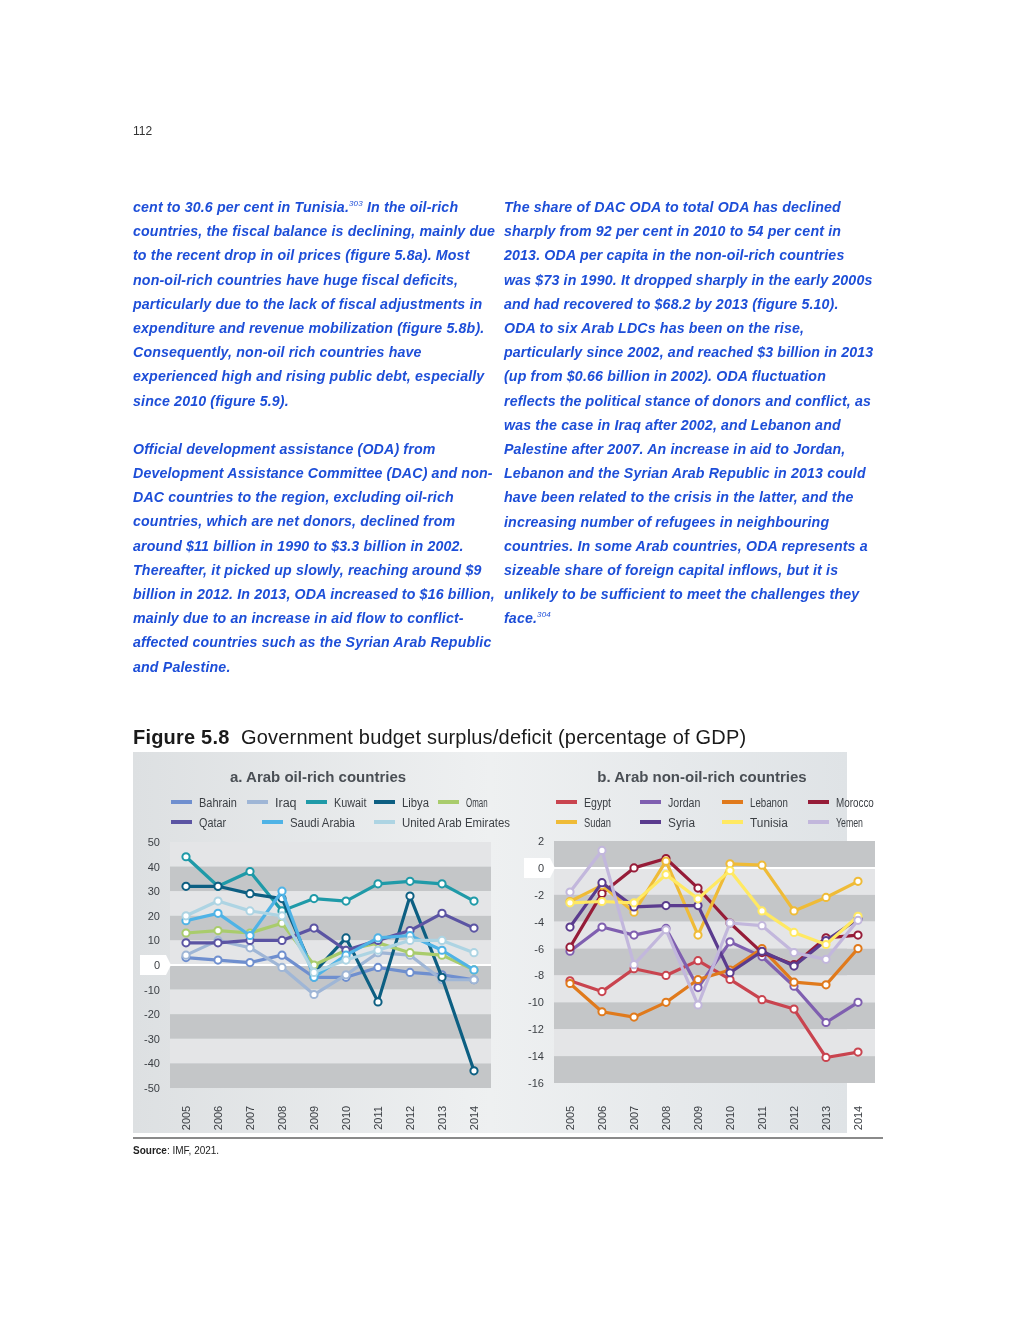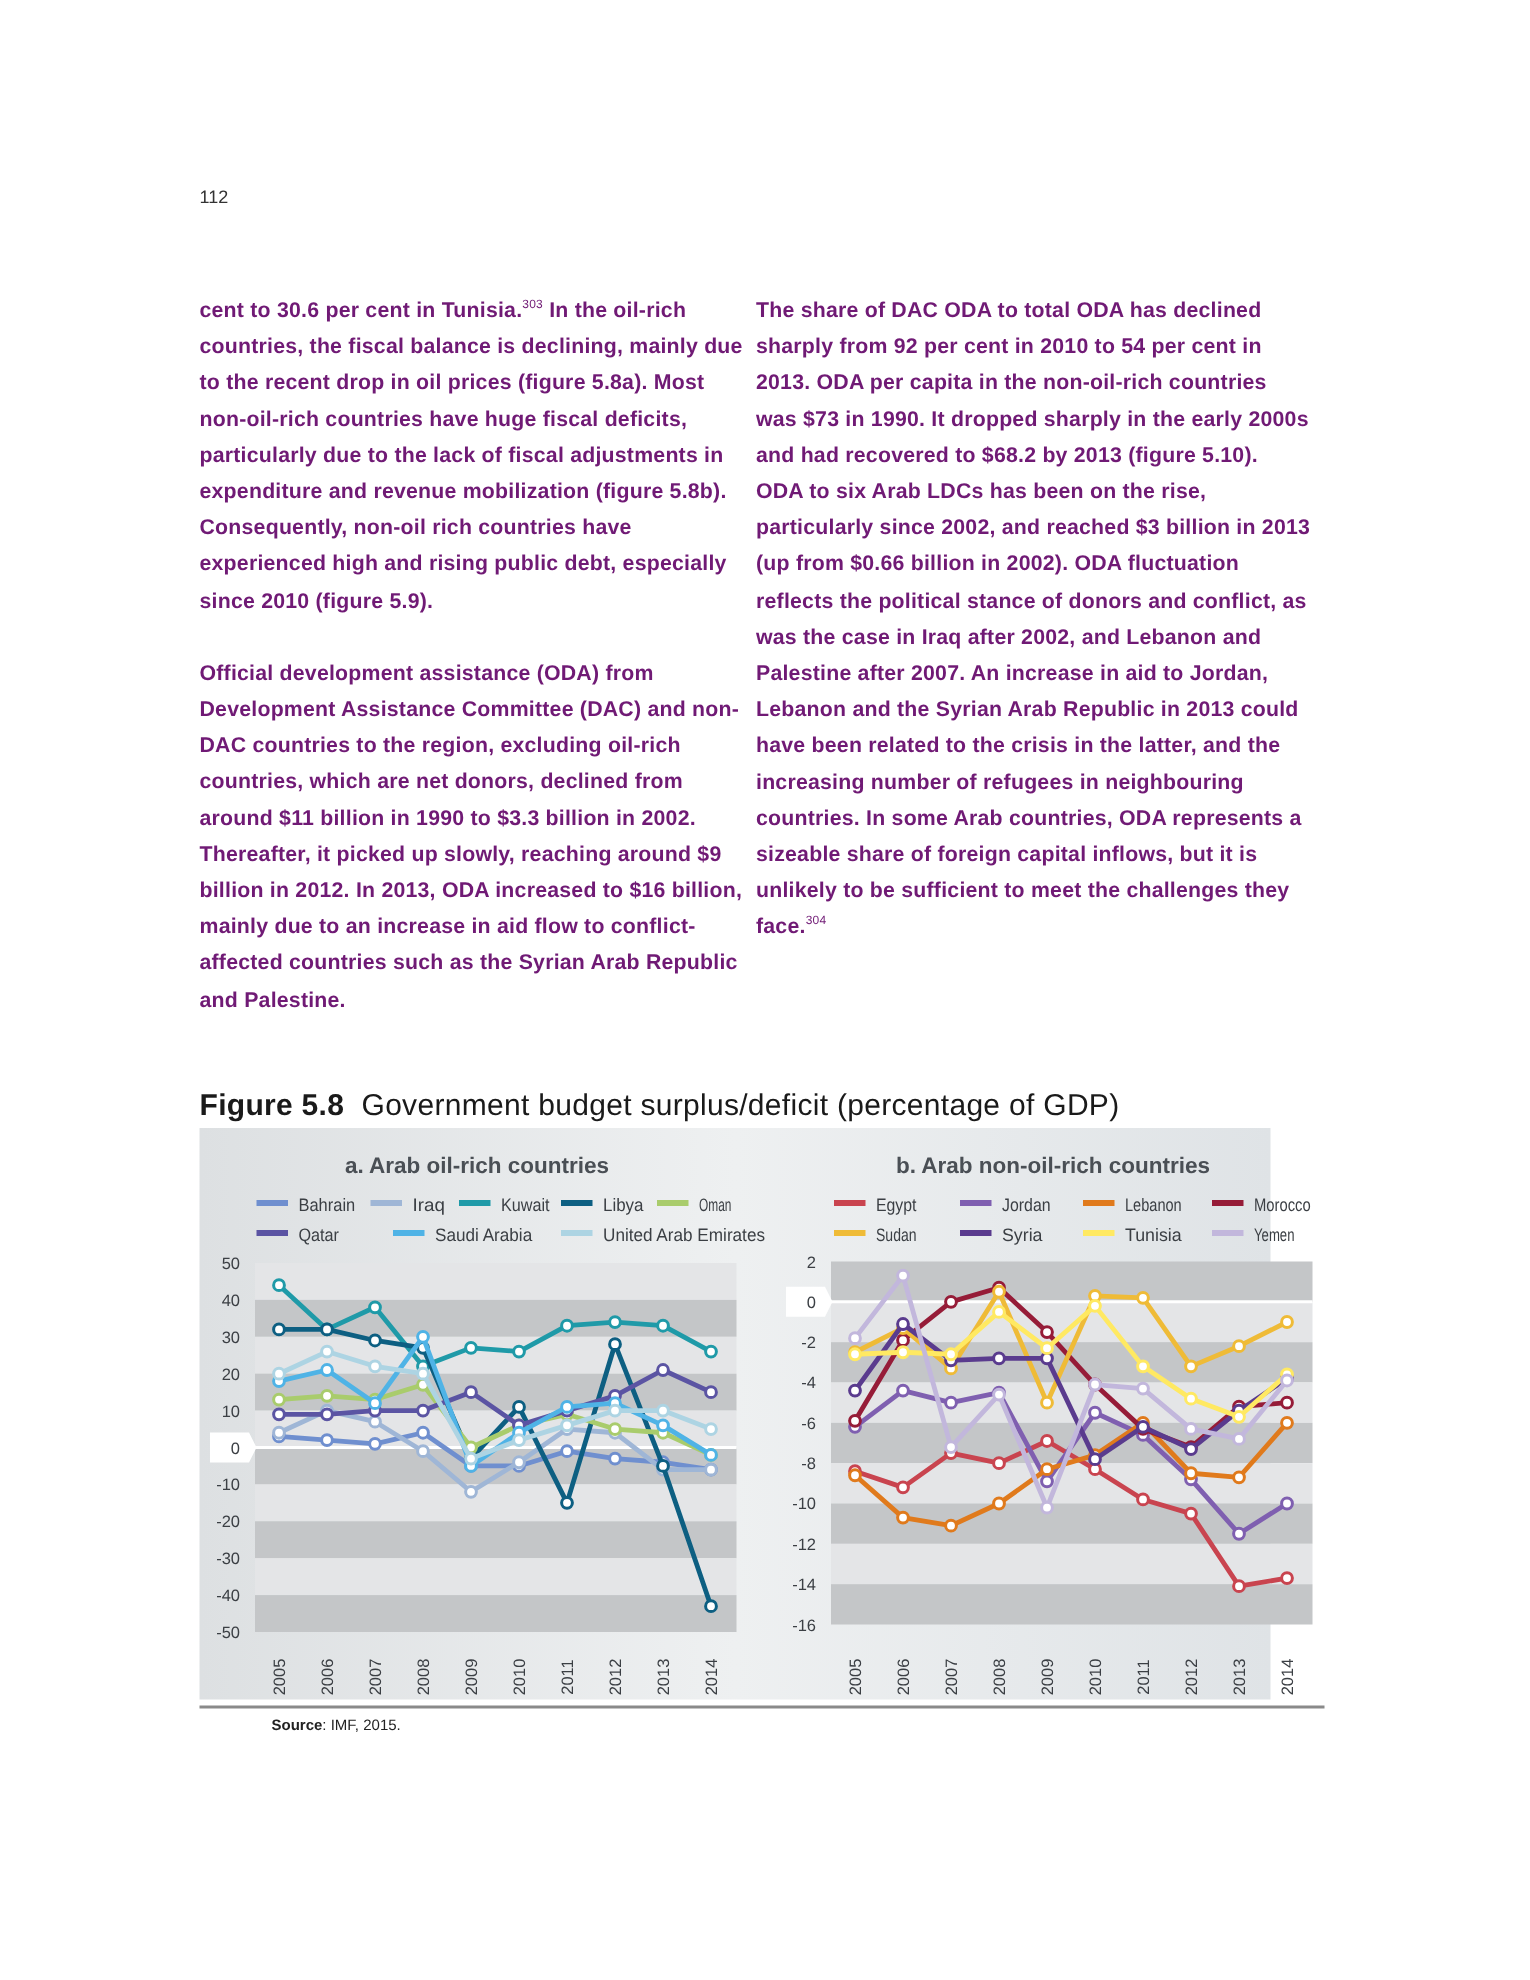--- a/index.html
+++ b/index.html
@@ -1,29 +1,29 @@
 <!DOCTYPE html>
 <html><head>
 <meta charset="utf-8">
 <style>
   html, body { margin: 0; padding: 0; background: #ffffff; }
   body { width: 1020px; height: 1320px; position: relative; font-family: "Liberation Sans", sans-serif; color: #1a1a1a; }
   .page-number { position: absolute; left: 133px; top: 124px; font-size: 12px; color: #333; font-family: "Liberation Sans", sans-serif; }
-  .col { position: absolute; top: 195px; width: 370px; font-size: 14.2px; line-height: 24.2px; letter-spacing: 0.15px; font-weight: 600; color: #701a75; }
+  .col { position: absolute; top: 195px; width: 370px; font-size: 14.2px; line-height: 24.2px; letter-spacing: 0.15px; font-weight: 600; color: #1d4ed8; font-style: italic; }
   .col p { margin: 0 0 24px 0; }
   .col-left { left: 133px; }
   .col-right { left: 504px; }
   sup { font-size: 8px; line-height: 0; vertical-align: super; font-weight: 400; }
   .fig-title { position: absolute; left: 133px; top: 726px; font-size: 20px; letter-spacing: 0.2px; }
   .fig-title b { font-weight: 700; }
   .fig-title span.t { font-weight: 400; }
   .fig-box { position: absolute; left: 133px; top: 752px; width: 714px; height: 381px; background: linear-gradient(90deg, #dde0e2 0%, #eef0f1 50%, #dfe3e6 100%); }
   .fig-rule { position: absolute; left: 133px; top: 1137px; width: 750px; height: 2px; background: #8a8a8a; }
   .source { position: absolute; left: 133px; top: 1145px; font-size: 10px; color: #222; font-family: "Liberation Sans Narrow", "Liberation Sans", sans-serif; }
-  .source b { font-weight: 700; margin-left: 48px; }
+  .source b { font-weight: 700; }
   svg text { font-family: "Liberation Sans", sans-serif; }
 </style>
 </head>
 <body>
 
 <div class="page-number">112</div>
 
 <div class="col col-left">
   <p><span>cent to 30.6 per cent in Tunisia.</span><sup>303</sup><span> In the oil-rich countries, the fiscal balance is declining, mainly due to the recent drop in oil prices (figure 5.8a). Most non-oil-rich countries have huge fiscal deficits, particularly due to the lack of fiscal adjustments in expenditure and revenue mobilization (figure 5.8b). Consequently, non-oil rich countries have experienced high and rising public debt, especially since 2010 (figure 5.9).</span></p>
   <p>Official development assistance (ODA) from Development Assistance Committee (DAC) and non-DAC countries to the region, excluding oil-rich countries, which are net donors, declined from around $11 billion in 1990 to $3.3 billion in 2002. Thereafter, it picked up slowly, reaching around $9 billion in 2012. In 2013, ODA increased to $16 billion, mainly due to an increase in aid flow to conflict-affected countries such as the Syrian Arab Republic and Palestine.</p>
@@ -377,13 +377,13 @@
           <circle cx="730" cy="923.0111111111111" r="3.6" fill="#ffffff" stroke="#c2b7dc" stroke-width="2"></circle>
           <circle cx="762" cy="925.7" r="3.6" fill="#ffffff" stroke="#c2b7dc" stroke-width="2"></circle>
           <circle cx="794" cy="952.588888888889" r="3.6" fill="#ffffff" stroke="#c2b7dc" stroke-width="2"></circle>
           <circle cx="826" cy="959.3111111111111" r="3.6" fill="#ffffff" stroke="#c2b7dc" stroke-width="2"></circle>
           <circle cx="858" cy="920.3222222222222" r="3.6" fill="#ffffff" stroke="#c2b7dc" stroke-width="2"></circle>
         </g>
       </g>
     </svg>
 </div>
 <div class="fig-rule"></div>
-<div class="source"><b>Source</b><span>: IMF, 2015.</span></div>
+<div class="source"><b>Source</b><span>: IMF, 2021.</span></div>
 
 </body></html>

